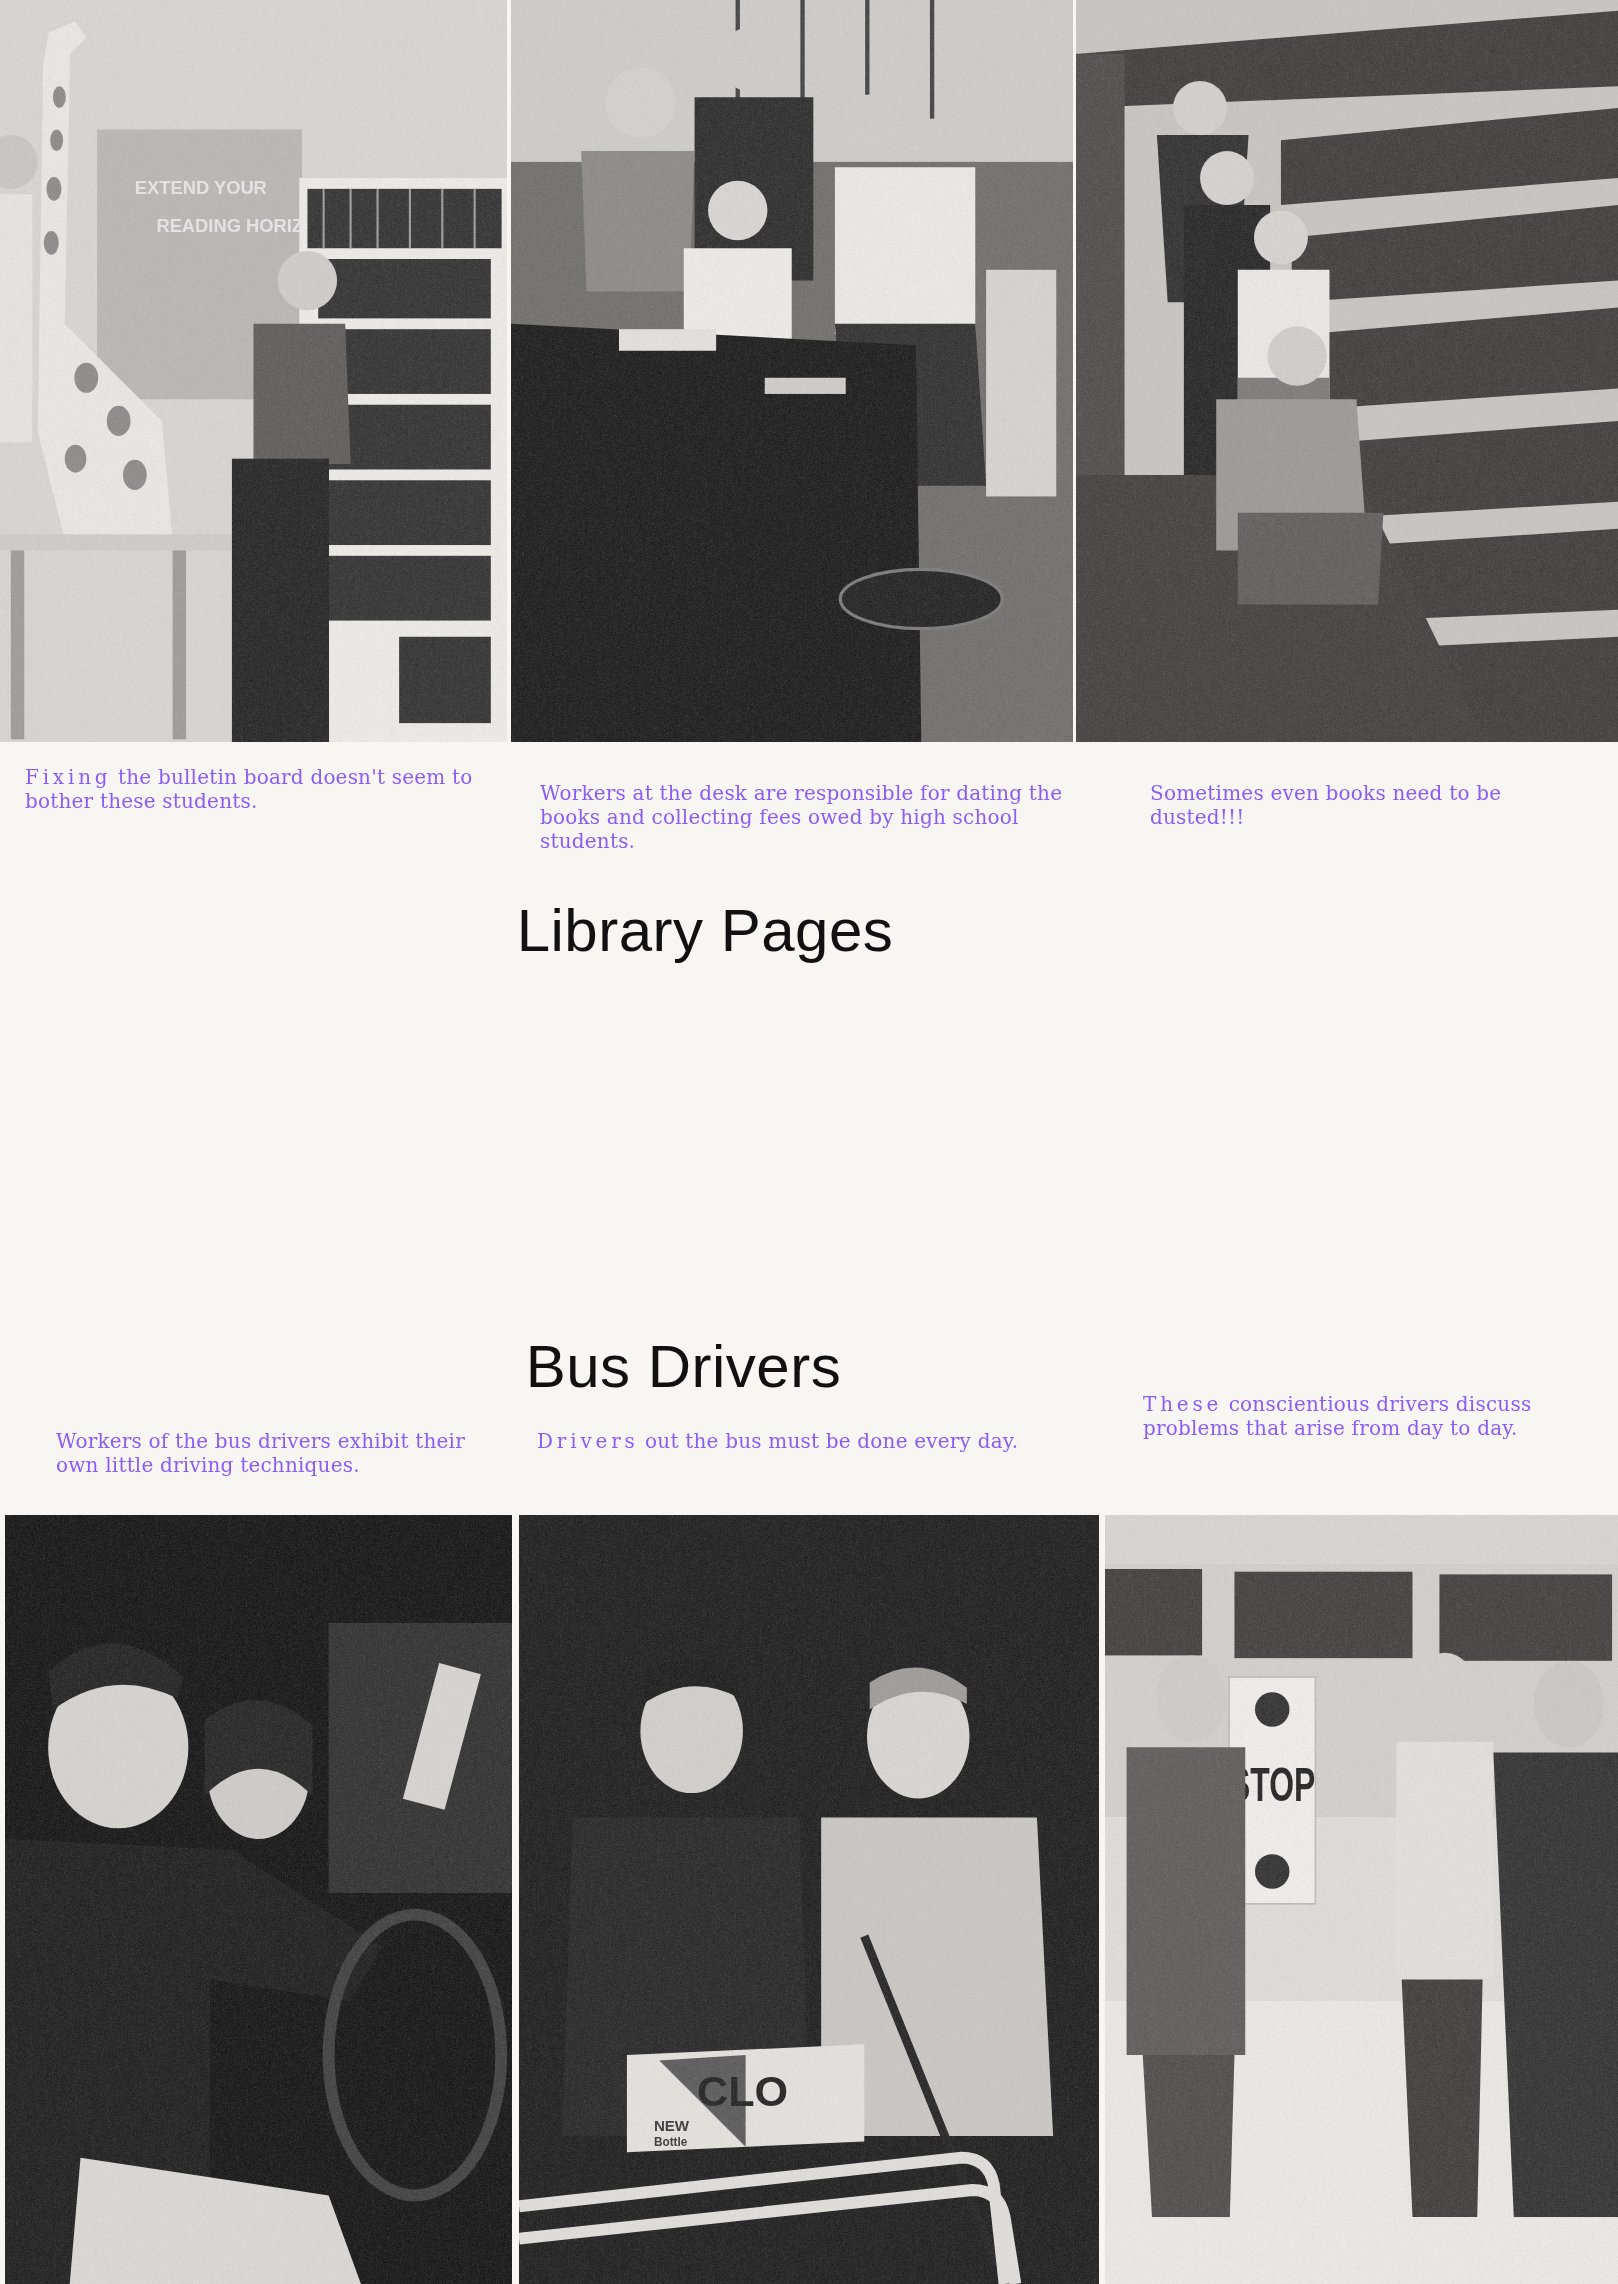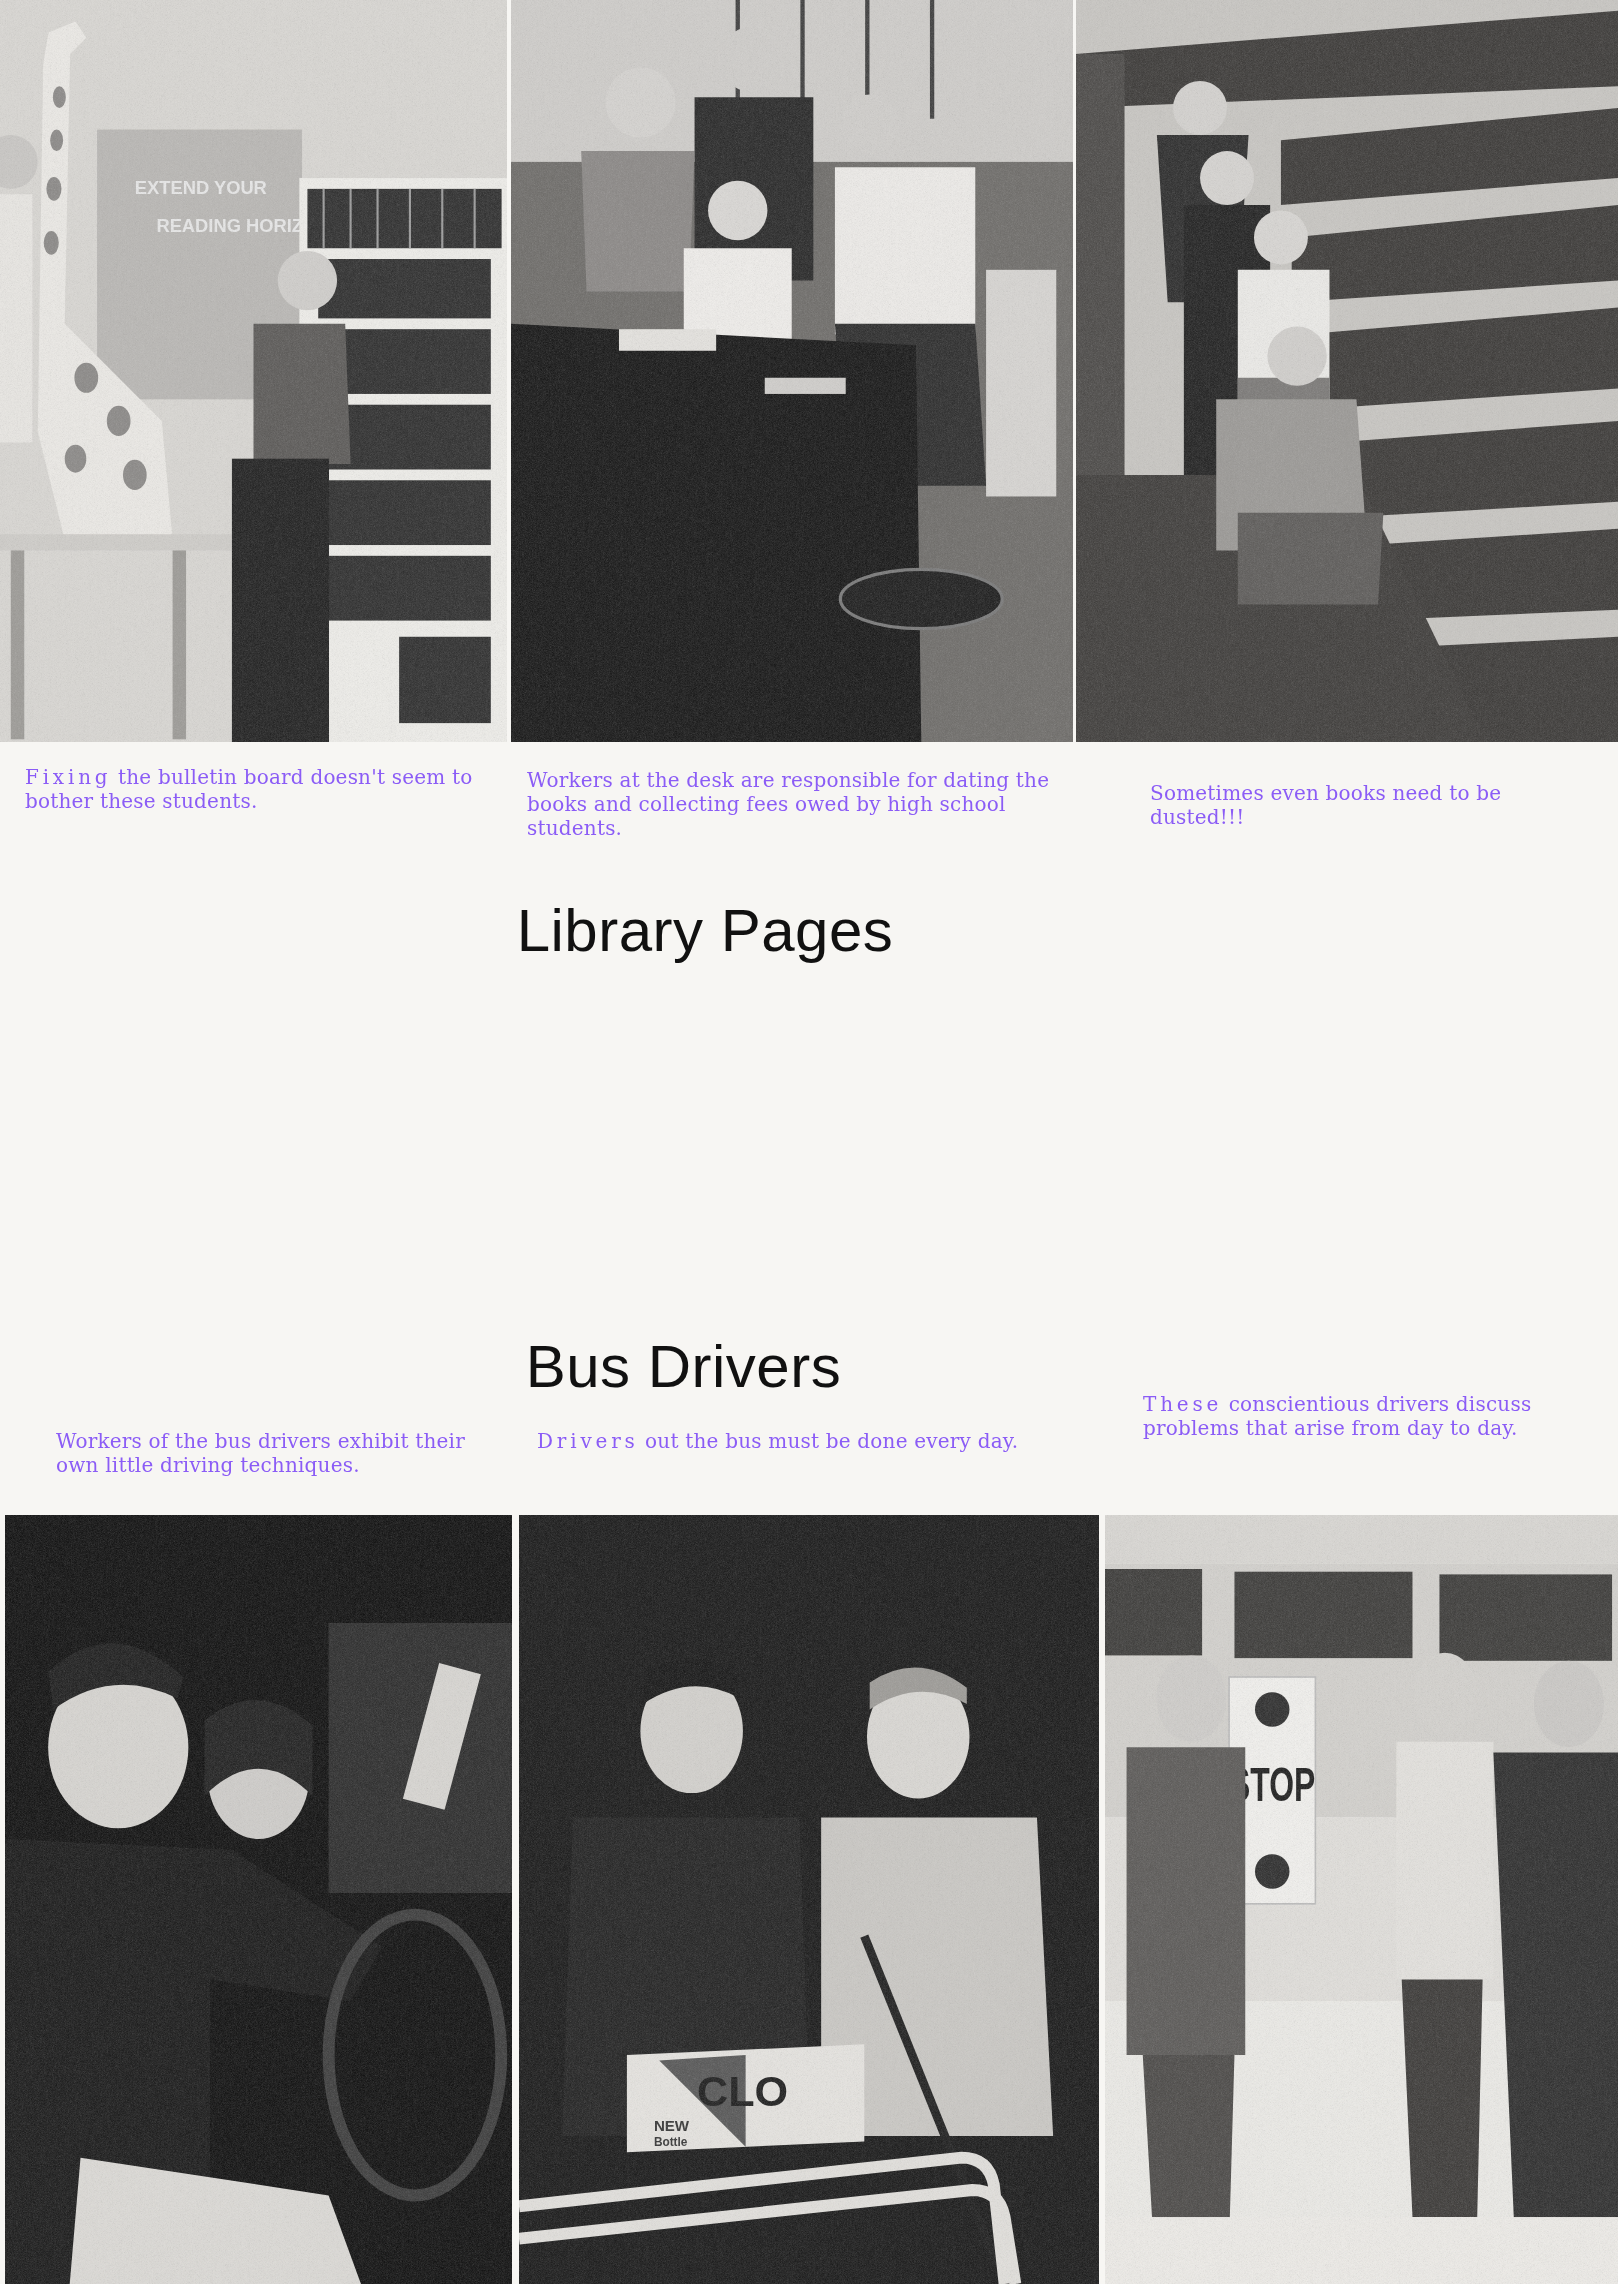--- a/index.html
+++ b/index.html
@@ -160,21 +160,21 @@
     <circle cx="410" cy="660" r="55" fill="#d1cfcc"></circle>
       <path d="M260 740 L520 740 L540 1020 L260 1020 Z" fill="#9a9895"></path>
     <path d="M300 950 L570 950 L560 1120 L300 1120 Z" fill="#5c5a58"></path>
     <rect width="1005" height="1375" filter="url(#grainFilter)"></rect>
   </svg>
 </div>
 
 <p class="caption" style="left:25px;top:765px;width:464px;margin:0;">
   <span class="spaced">Fixing</span><span> the bulletin board doesn't seem to bother these students.</span>
 </p>
-<p class="caption" style="left:524px;top:765px;width:561px;margin:3px;">
+<p class="caption" style="left:524px;top:765px;width:561px;margin:16px;">
   <span>Workers</span><span> at the desk are responsible for dating the books and collecting fees owed by high school students.</span>
 </p>
 <p class="caption" style="left:1134px;top:765px;width:443px;margin:16px;">
   <span>Sometimes</span><span> even books need to be dusted!!!</span>
 </p>
 
 <h1 class="heading" style="top:896px;">Library Pages</h1>
 
 <h1 class="heading" style="top:1332px;left:-21.6px;">Bus Drivers</h1>
 

